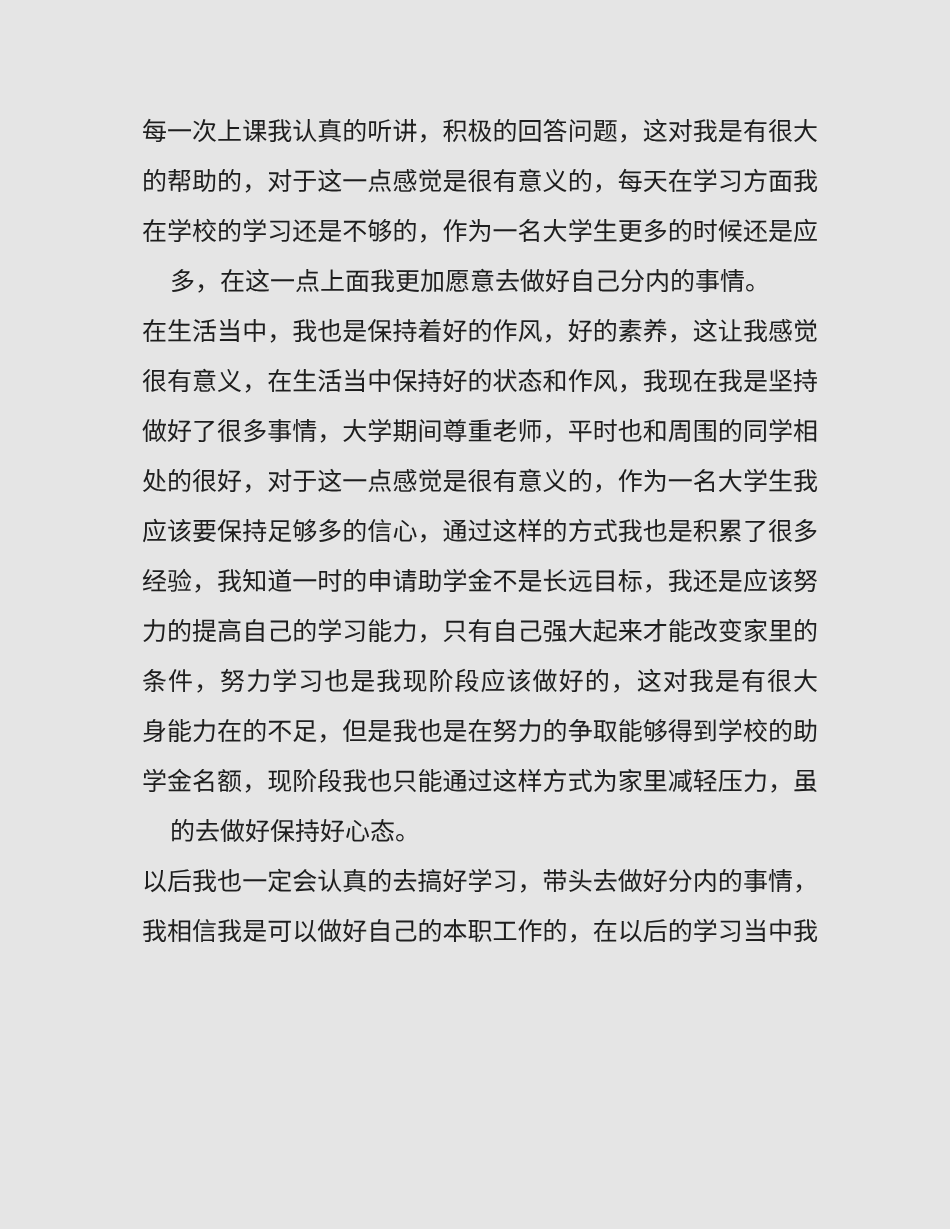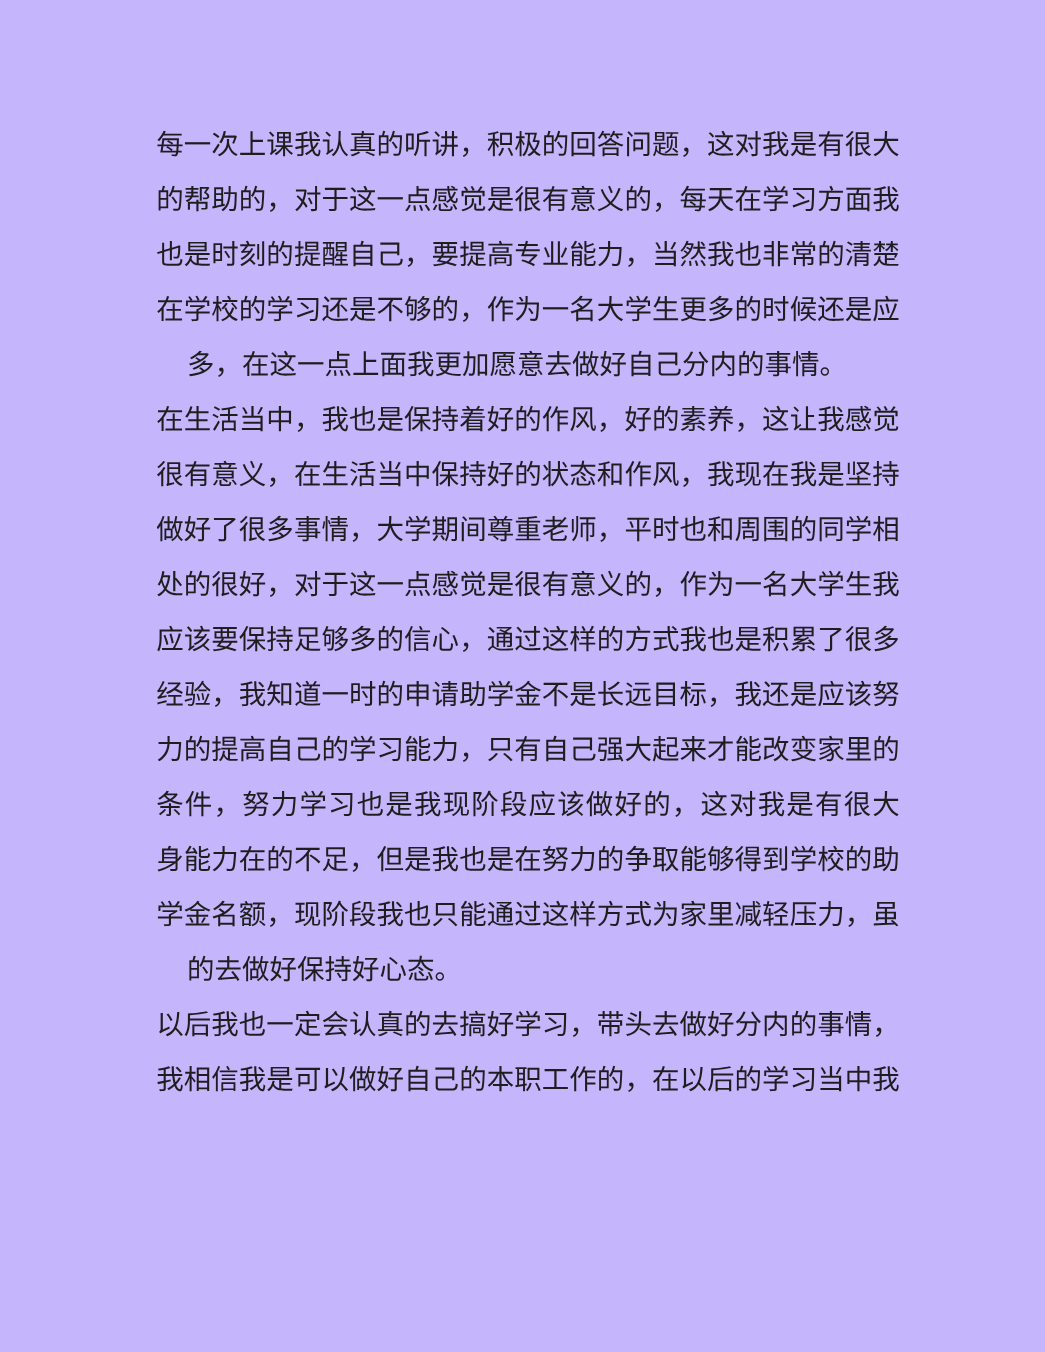--- a/index.html
+++ b/index.html
@@ -4,21 +4,21 @@
 <style>
   html, body {
     margin: 0;
     padding: 0;
     background: #ffffff;
   }
   .page {
     position: relative;
     width: 950px;
     height: 1229px;
-    background: #c4b5fd;
+    background: #e5e5e5;
     overflow: hidden;
     font-family: "DejaVu Serif", "Liberation Serif", serif;
   }
   .text-block {
     position: absolute;
     left: 142px;
     top: 107px;
     width: 676px;
     color: #1e1e1e;
   }
@@ -44,21 +44,20 @@
 </style>
 </head>
 <body>
 
 <div class="page">
   <div class="text-block">
 
     <div class="paragraph">
       <div class="line">每一次上课我认真的听讲，积极的回答问题，这对我是有很大</div>
       <div class="line">的帮助的，对于这一点感觉是很有意义的，每天在学习方面我</div>
-      <div class="line">也是时刻的提醒自己，要提高专业能力，当然我也非常的清楚</div>
       <div class="line">在学校的学习还是不够的，作为一名大学生更多的时候还是应</div>
       <div class="line para-end">多，在这一点上面我更加愿意去做好自己分内的事情。</div>
     </div>
 
     <div class="paragraph">
       <div class="line">在生活当中，我也是保持着好的作风，好的素养，这让我感觉</div>
       <div class="line">很有意义，在生活当中保持好的状态和作风，我现在我是坚持</div>
       <div class="line">做好了很多事情，大学期间尊重老师，平时也和周围的同学相</div>
       <div class="line">处的很好，对于这一点感觉是很有意义的，作为一名大学生我</div>
       <div class="line">应该要保持足够多的信心，通过这样的方式我也是积累了很多</div>

